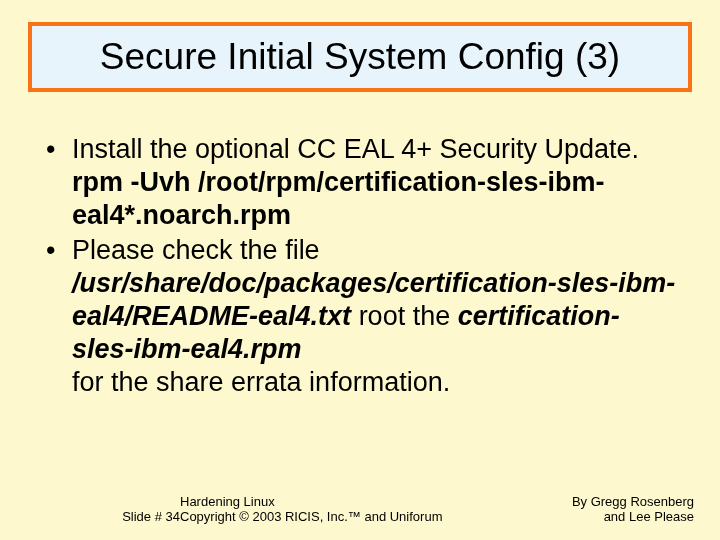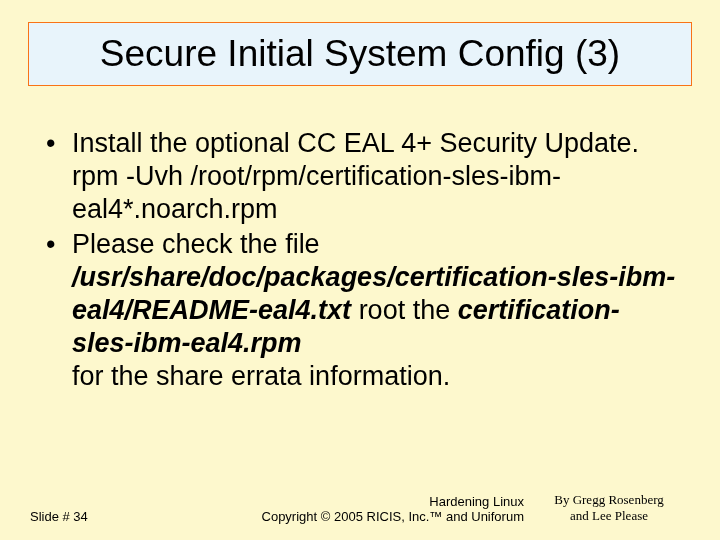--- a/index.html
+++ b/index.html
@@ -8,21 +8,21 @@
     height: 540px;
     background: #FDF8CD;
     font-family: Arial, Helvetica, sans-serif;
     color: #000;
     position: relative;
     overflow: hidden;
   }
   .title-box {
     margin: 22px 28px 0 28px;
     background: #E8F4FB;
-    border: 1px solid #f97316;
+    border: 4px solid #f97316;
     text-align: center;
     padding: 10px 8px;
   }
   .title-box h1 {
     font-size: 37px;
     font-weight: normal;
     letter-spacing: 0px;
   }
   .content {
     margin: 14px 40px 0 44px;
@@ -31,35 +31,35 @@
   }
   ul { list-style: none; margin-top: 41px; }
   li { position: relative; padding-left: 28px; margin-bottom: 2px; }
   li::before {
     content: "•";
     position: absolute;
     left: 2px;
     top: 0;
     font-size: 27px;
   }
-  .bold { font-weight: normal; text-align: center; }
+  .bold { font-weight: bold; text-align: center; }
   .bolditalic { font-weight: bold; font-style: italic; }
   .footer {
     position: absolute;
     bottom: 16px;
     left: 0;
     width: 720px;
     display: flex;
     align-items: flex-end;
     font-size: 13px;
     padding: 0 26px 0 30px;
   }
-  .footer .left { flex: 0 0 150px; }
-  .footer .center { flex: 1; text-align: right; }
-  .footer .right { flex: 0 0 170px; text-align: center; font-family: Liberation Serif, serif; }
+  .footer .left { flex: 0 0 150px; text-align: right; }
+  .footer .center { flex: 1; text-align: left; }
+  .footer .right { flex: 0 0 170px; text-align: right; }
 </style>
 </head>
 <body>
 
 <div class="title-box">
   <h1>Secure Initial System Config (3)</h1>
 </div>
 
 <div class="content">
   <ul>
@@ -74,19 +74,19 @@
       <span class="bolditalic">certification-sles-ibm-eal4.rpm</span><br>
       <span>for the share errata information.</span>
     </li>
   </ul>
 </div>
 
 <div class="footer">
   <div class="left">Slide # 34</div>
   <div class="center">
     <span>Hardening Linux</span><br>
-    <span>Copyright © 2005 RICIS, Inc.™ and Uniforum</span>
+    <span>Copyright © 2003 RICIS, Inc.™ and Uniforum</span>
   </div>
   <div class="right">
     <span>By Gregg Rosenberg</span><br>
     <span>and Lee Please</span>
   </div>
 </div>
 
 </body></html>

